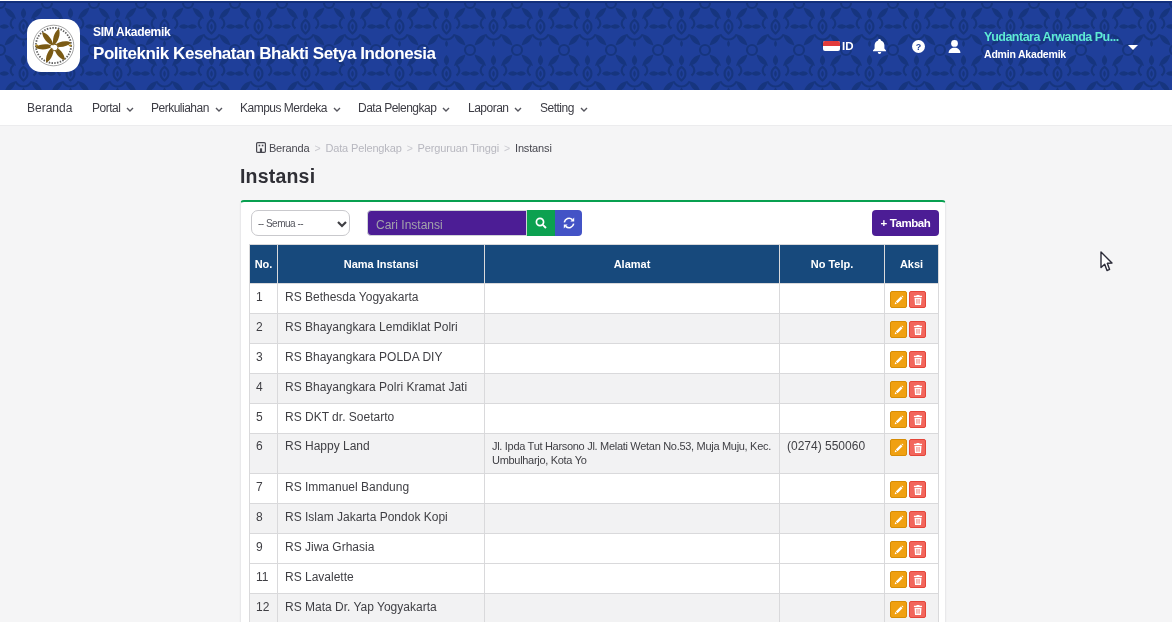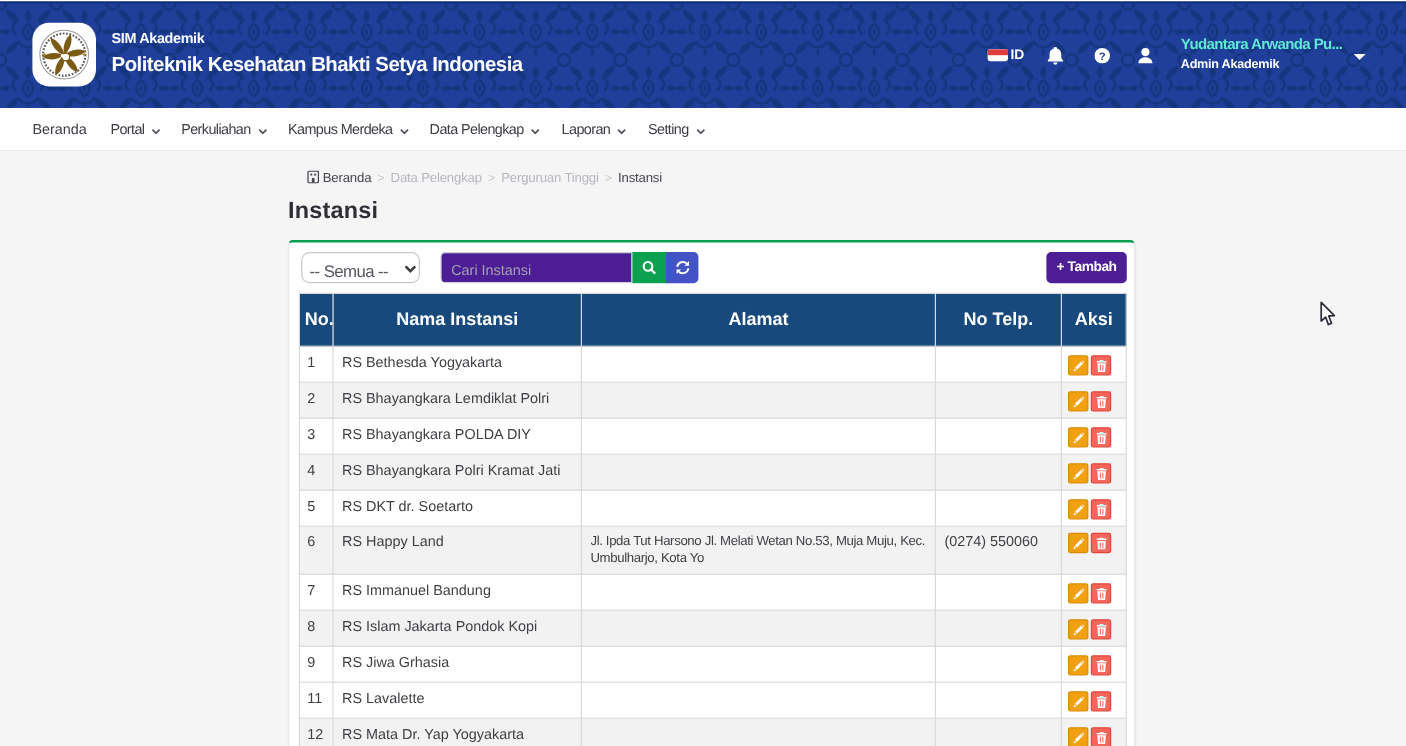--- a/index.html
+++ b/index.html
@@ -37,35 +37,35 @@
   .crumbs { position:absolute; left:256px; top:142px; font-size:11px; letter-spacing:-.15px; color:#b7b7bf; white-space:nowrap;}
   .crumbs .dark { color:#47474f; }
   .crumbs .sep { color:#c9c9cf; padding:0 5px; font-size:10.5px; }
   h1.pagetitle { position:absolute; left:240px; top:165px; font-size:19.5px; color:#2f2f36;
     font-weight:bold; letter-spacing:.2px; }
   .card { position:absolute; left:240px; top:200px; width:706px; height:460px; background:#fff;
     border:1px solid #e9e9eb; border-top:2px solid #08a050; border-radius:4px;
     box-shadow:0 1px 2px rgba(0,0,0,.06); }
   .sel { position:absolute; left:10px; top:8px; width:99px; height:26px; border:1px solid #c9c9cd;
     border-radius:7px; background:#fff; }
-  .sel .txt { position:absolute; left:6px; top:6.5px; font-size:14px; letter-spacing:-.5px; color:#55565e; }
+  .sel .txt { position:absolute; left:6px; top:6.5px; font-size:10px; letter-spacing:-.5px; color:#55565e; }
   .sel svg { position:absolute; right:2px; top:10px; }
   .inp { position:absolute; left:126px; top:8px; width:160px; height:26px; border:1px solid #cfd3d7;
     border-radius:4px 0 0 4px; background:#4c1d95; }
   .inp .ph { position:absolute; left:8px; top:6.5px; font-size:12px; color:#a3a3ab; }
   .btnsearch { position:absolute; left:286px; top:8px; width:28px; height:26px; background:#0ca150; }
   .btnrefresh { position:absolute; left:314px; top:8px; width:27px; height:26px; background:#4353c6;
     border-radius:0 4px 4px 0; }
   .btnadd { position:absolute; right:6px; top:8px; width:67px; height:26px; background:#4c1d95;
     border-radius:4px; color:#fff; font-weight:bold; font-size:11.5px; letter-spacing:-.4px;
     text-align:center; line-height:26px; }
   .cico { position:absolute; left:50%; top:50%; transform:translate(-50%,-50%); }
   table { position:absolute; left:8px; top:42px; width:689px; border-collapse:collapse;
     table-layout:fixed; font-size:12px; color:#3f3f44; }
-  th { background:#17497c; color:#fff; font-size:15px; font-weight:bold; height:25px;
+  th { background:#17497c; color:#fff; font-size:11px; font-weight:bold; height:25px;
     border:1px solid #d9d9db; padding:13px 4px;text-align:center; }
   td { border:1px solid #d9d9db; padding:6px 7px; vertical-align:top; line-height:14px;
     height:30px; }
   tr.alt td { background:#f2f2f3; }
   tr.r6 td { padding-top:5px; padding-bottom:6px; height:40px; }
   td.num { padding-left:6px; }
   td.aksi { padding:7px 0 0 5px; }
   .b-edit, .b-del { display:inline-block; width:17px; height:17px; border-radius:2px;
     position:relative; vertical-align:top; }
   .b-edit { background:#f0a011; border:1px solid #d68d05; margin-right:2px; }

